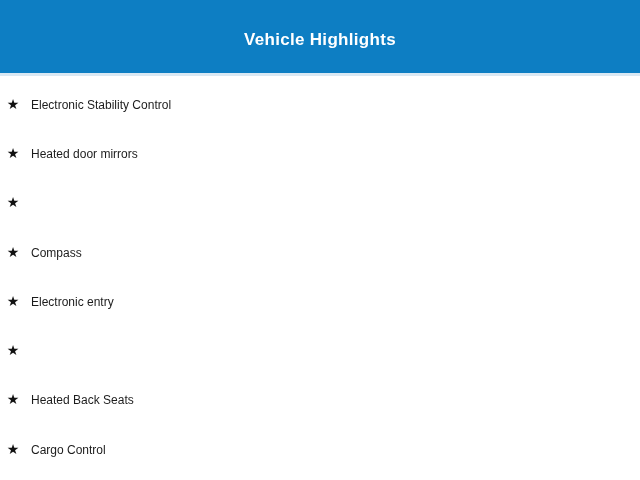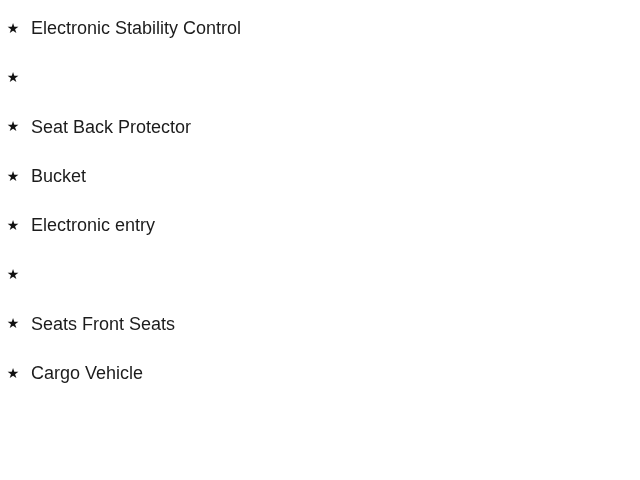--- a/index.html
+++ b/index.html
@@ -49,53 +49,56 @@
     font-size: 14px;
     color: #111111;
     width: 14px;
     text-align: center;
     margin-right: 11px;
     position: relative;
     top: -1px;
     flex: 0 0 auto;
   }
   .highlight-label {
-    font-size: 18px;
+    font-size: 12px;
     color: #1c1c1c;
   }
 </style>
 </head>
 <body>
 
 <div class="panel">
+  <div class="header">
+    <span class="header-title">Vehicle Highlights</span>
+  </div>
   <ul class="highlights-list" id="highlights-list">
       <li class="highlight-item">
         <span class="star-icon">★</span>
         <span class="highlight-label">Electronic Stability Control</span>
       </li>
       <li class="highlight-item">
         <span class="star-icon">★</span>
+        <span class="highlight-label">Heated door mirrors</span>
       </li>
       <li class="highlight-item">
         <span class="star-icon">★</span>
-        <span class="highlight-label">Seat Back Protector</span>
       </li>
       <li class="highlight-item">
         <span class="star-icon">★</span>
-        <span class="highlight-label">Bucket</span>
+        <span class="highlight-label">Compass</span>
       </li>
       <li class="highlight-item">
         <span class="star-icon">★</span>
         <span class="highlight-label">Electronic entry</span>
       </li>
       <li class="highlight-item">
         <span class="star-icon">★</span>
       </li>
       <li class="highlight-item">
         <span class="star-icon">★</span>
-        <span class="highlight-label">Seats Front Seats</span>
+        <span class="highlight-label">Heated Back Seats</span>
       </li>
       <li class="highlight-item">
         <span class="star-icon">★</span>
-        <span class="highlight-label">Cargo Vehicle</span>
+        <span class="highlight-label">Cargo Control</span>
       </li>
     </ul>
 </div>
 
 </body></html>

